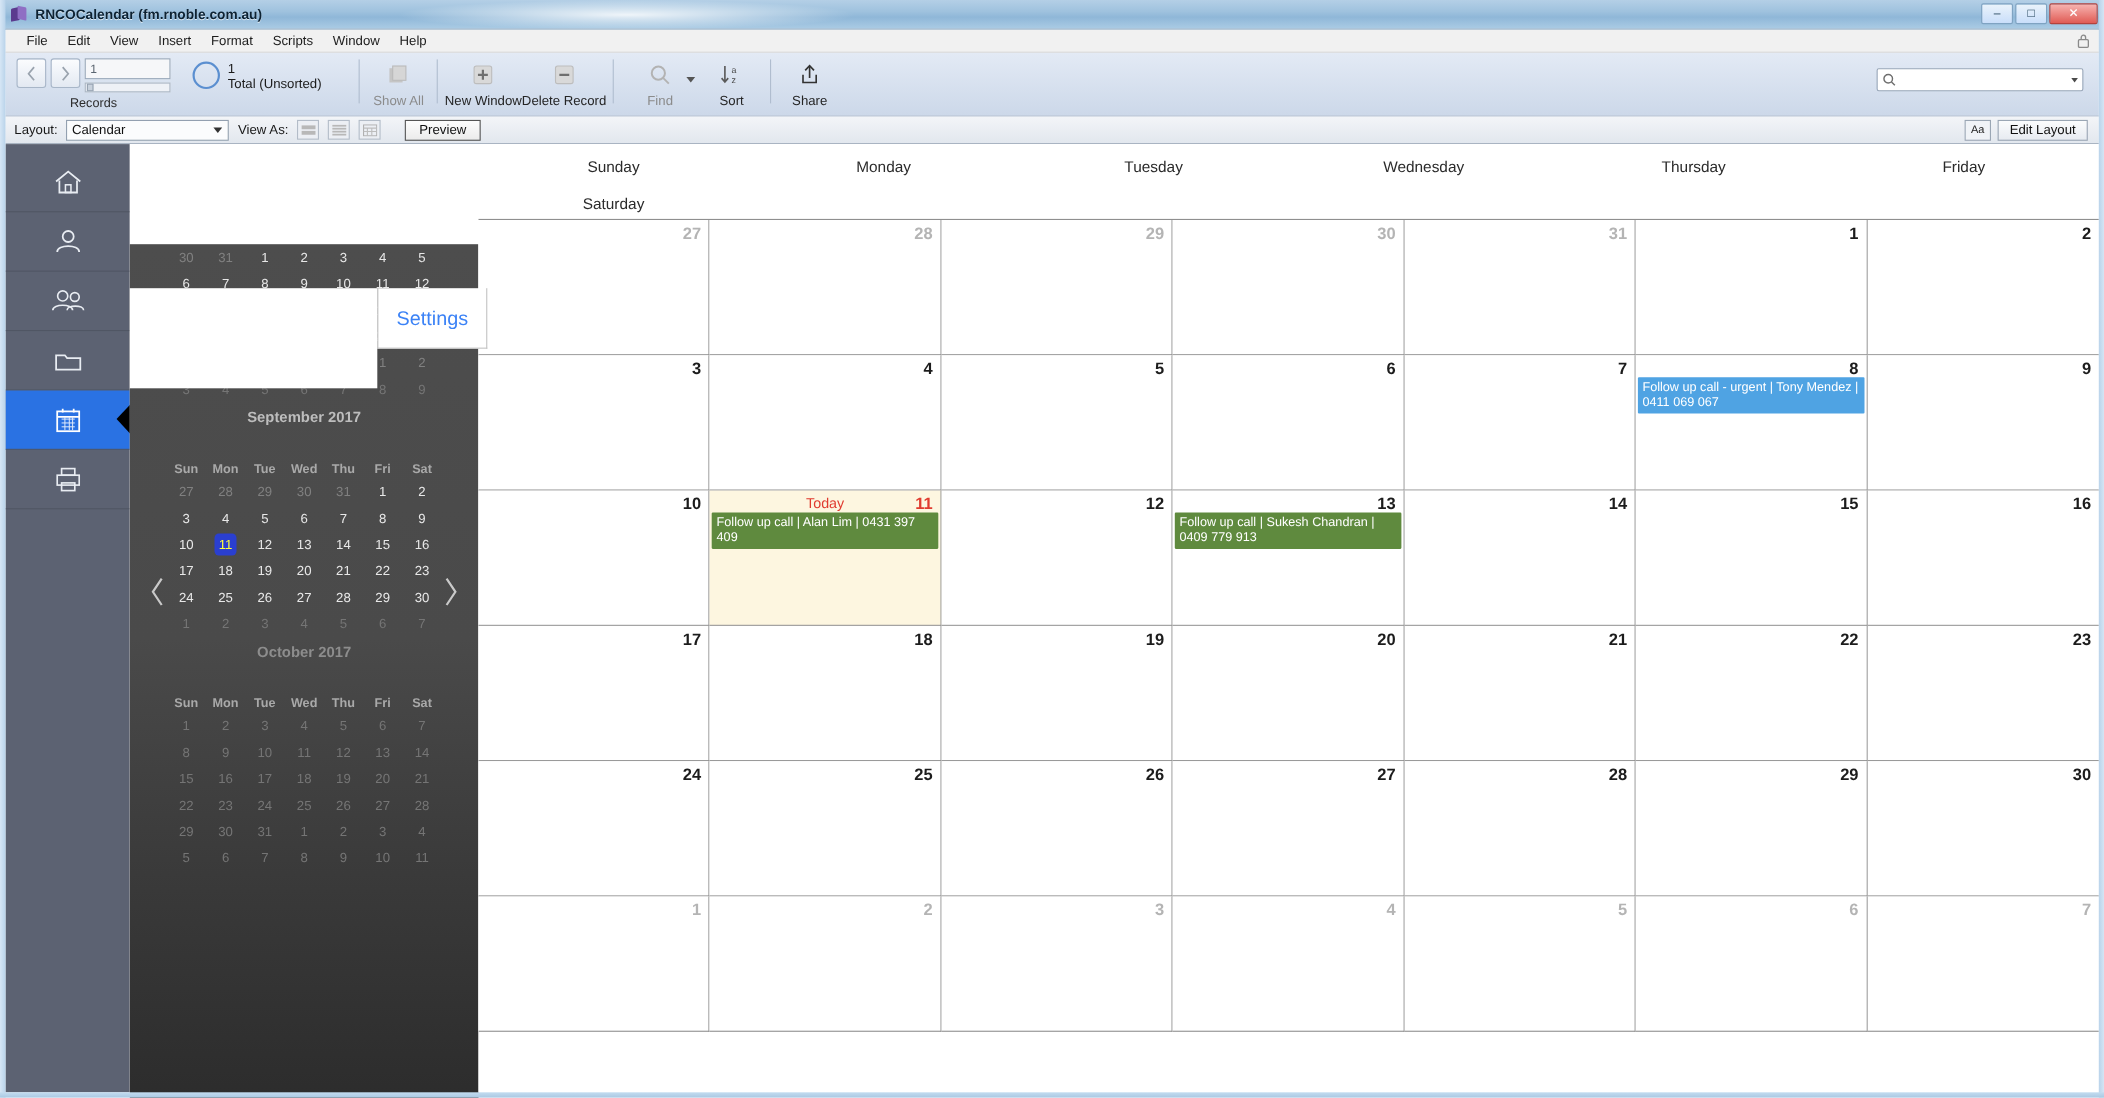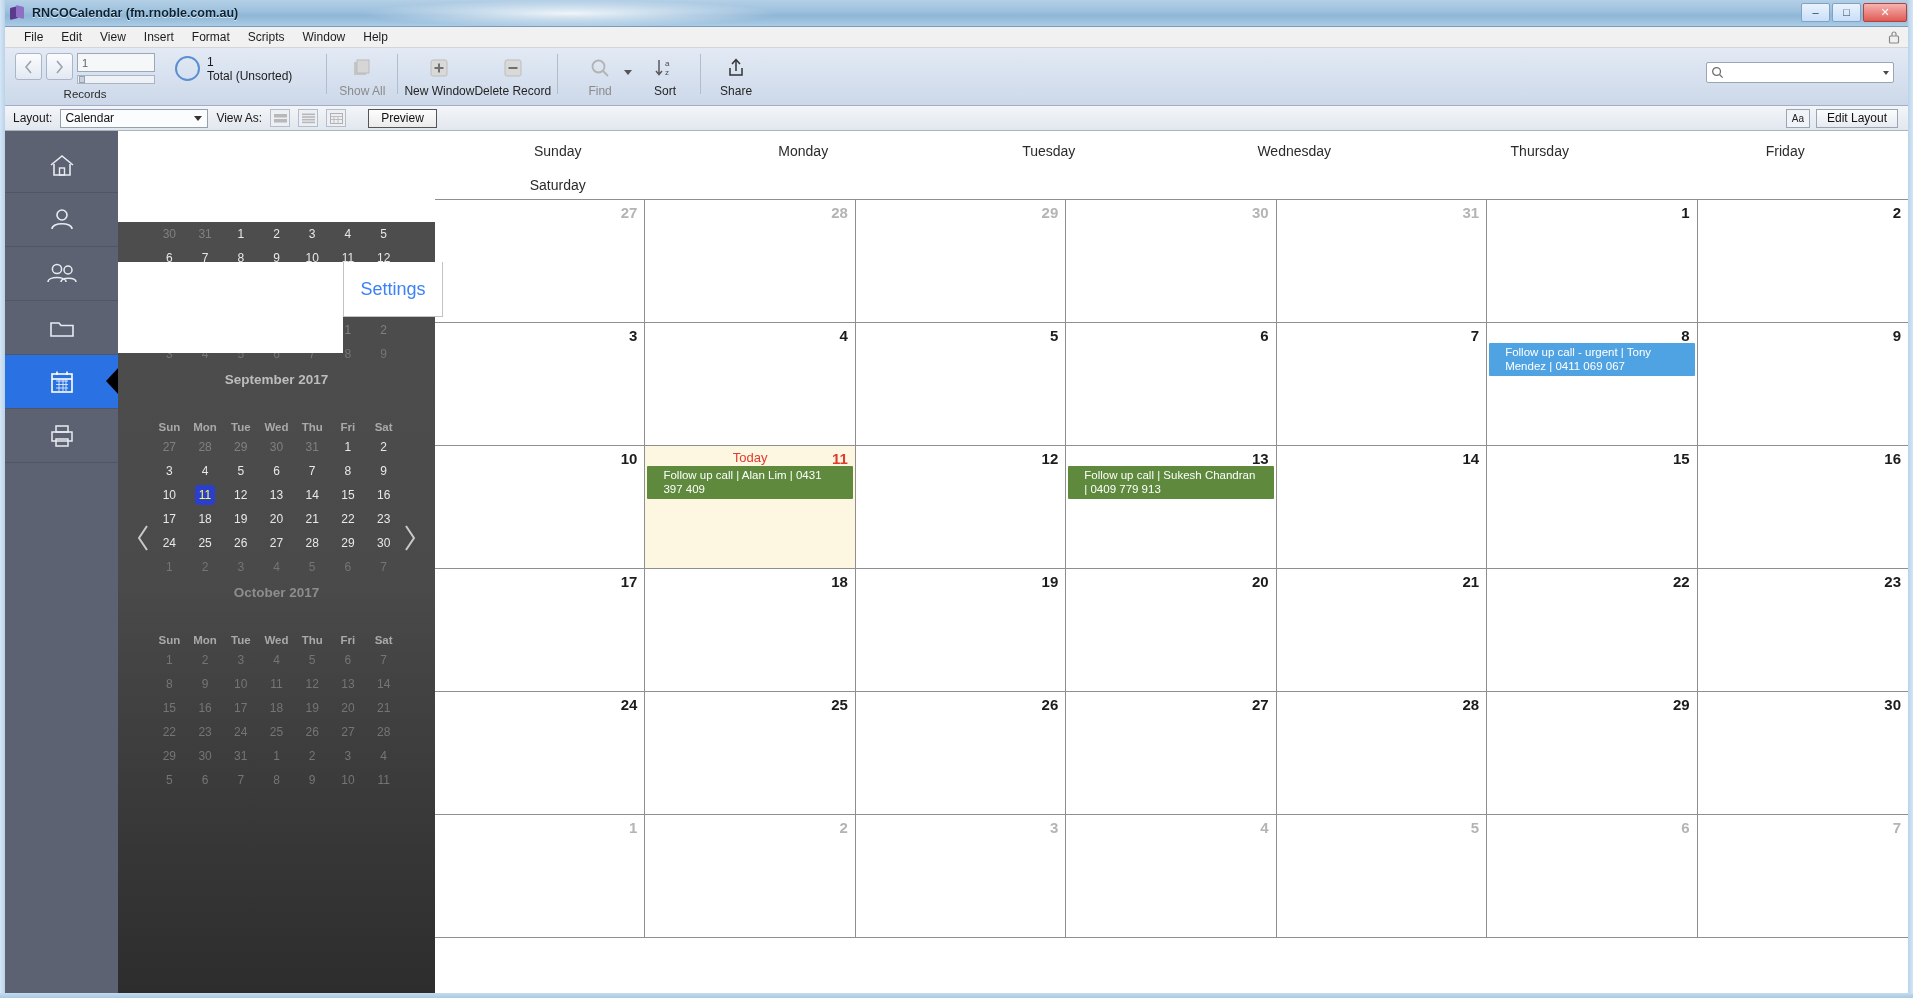--- a/index.html
+++ b/index.html
@@ -216,21 +216,21 @@
   .cell { border-right:1px solid #8f8f8f; border-bottom:1px solid #8f8f8f; position:relative; background:#fff; }
   .cell:nth-child(7n) { border-right: none; }
   .cell.today { background:#fdf6e0; }
   .cell .dnum { position:absolute; right: 7px; top: 4px; font-size: 15px; font-weight:bold; color:#1c1c1c; }
   .cell.other .dnum { color:#b4b4b4; font-weight:bold; }
   .cell .today-tag { position:absolute; left: 50%; transform:translateX(-50%); top: 4px;
     font-size: 13px; color:#e03b2f; }
   .cell.today .dnum { color:#e03b2f; }
   .evt {
     position:absolute; left: 2px; right: 2px; top: 20px;
-    font-size: 11.5px; color:#ffffff; padding: 3px 16px; line-height: 13.5px;
+    font-size: 11.5px; color:#ffffff; padding: 3px 4px; line-height: 13.5px;
     border-radius: 1px;
   }
   .evt.green { background:#5f8a3e; }
   .evt.blue { background:#4fa3e3; }
 
   
   #settings-popup {
     position:absolute; left: 338px; top: 131px; width: 100px; height: 55px;
     background:#ffffff; border-left: 1px solid #c2c2c2; border-right:1px solid #c2c2c2;
     border-bottom: 1px solid #c2c2c2;

